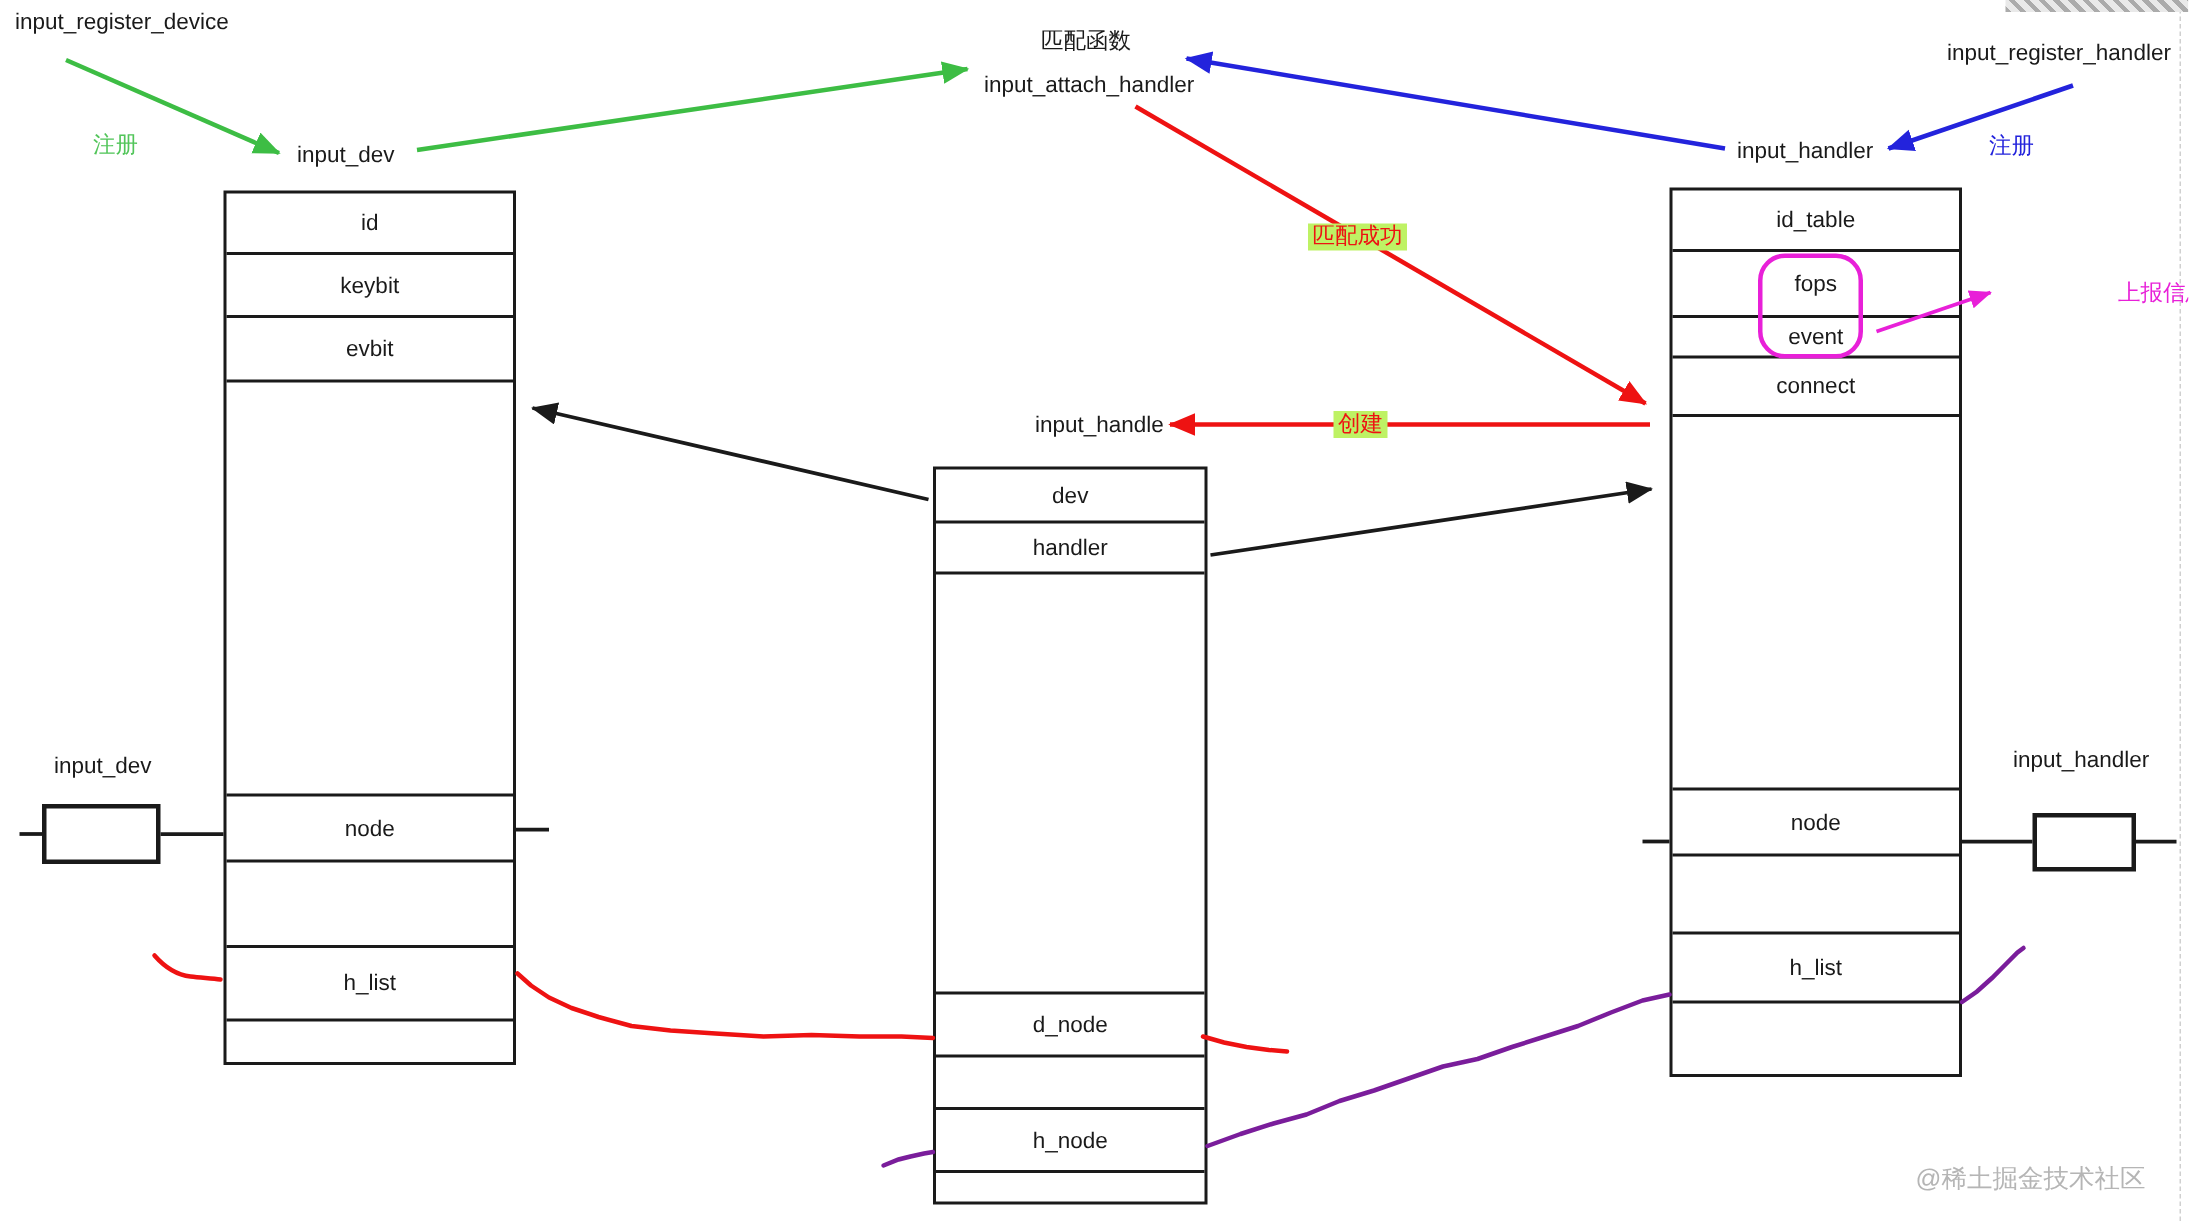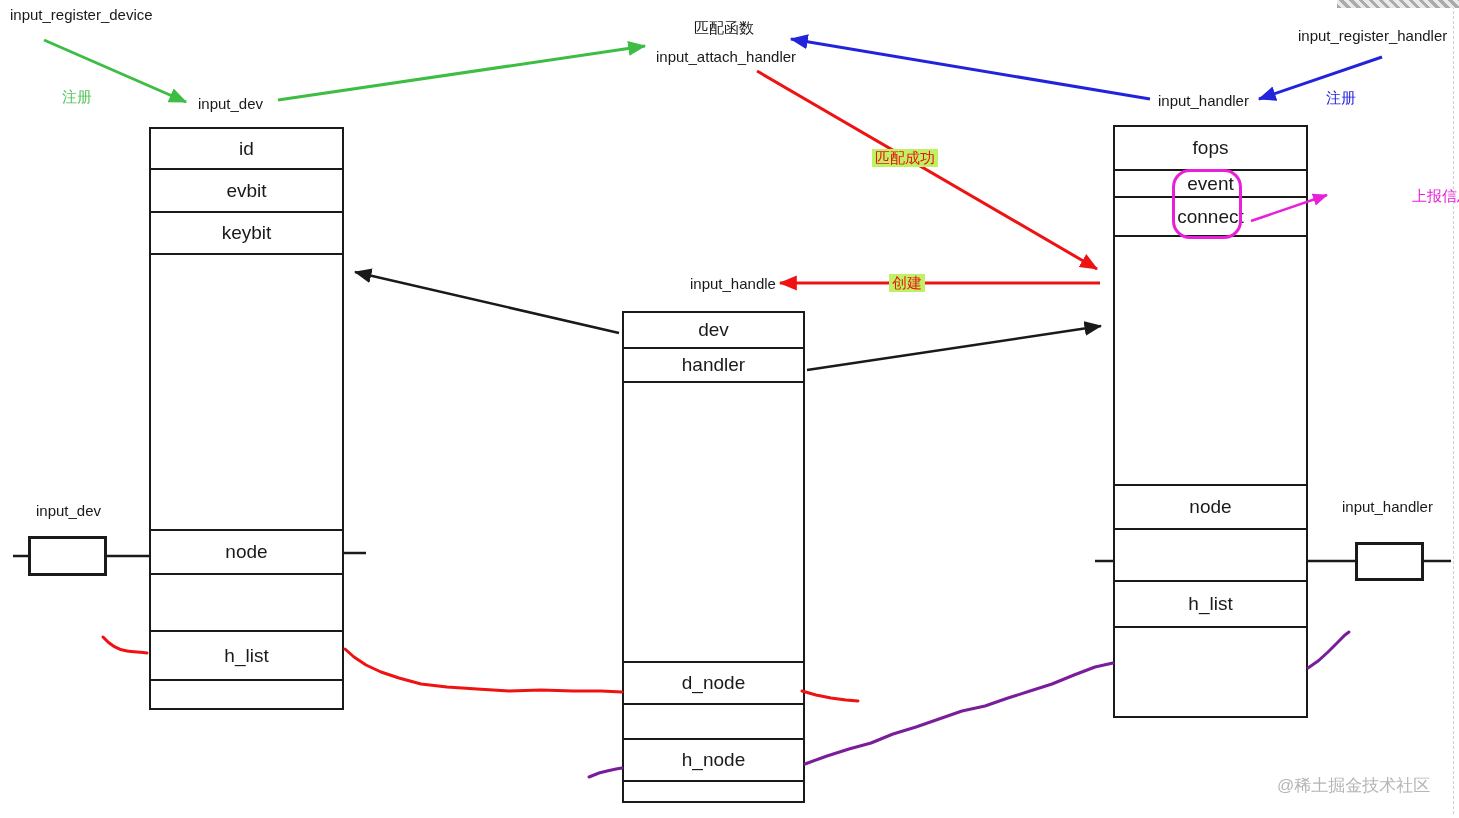--- a/index.html
+++ b/index.html
@@ -3,21 +3,21 @@
 <meta charset="utf-8">
 <style>
   html,body{margin:0;padding:0;background:#ffffff;}
   #stage{
     position:relative;width:1459px;height:818px;background:#ffffff;overflow:hidden;
     font-family:"Liberation Sans", sans-serif;color:#1a1a1a;
   }
   .lbl{position:absolute;font-size:15px;white-space:nowrap;line-height:18px;z-index:6;}
   .struct-box{position:absolute;box-sizing:border-box;border:2px solid #1a1a1a;background:#ffffff;z-index:2;}
   .srow{box-sizing:border-box;display:flex;align-items:center;justify-content:center;
-        font-size:19px;border-bottom:2px solid #1a1a1a;}
+        font-size:15px;border-bottom:2px solid #1a1a1a;}
   .srow.last{border-bottom:none;}
   .node-box{position:absolute;box-sizing:border-box;border:3px solid #1a1a1a;background:#ffffff;z-index:2;}
   #arrow-layer{position:absolute;left:0;top:0;z-index:5;pointer-events:none;}
   .ann-green{color:#52c55a;}
   .ann-blue{color:#2323dc;}
   .ann-red{color:#ee1212;background:#bef264;padding:0 3px;}
   .ann-magenta{color:#e820d8;}
   .highlight-ring{position:absolute;box-sizing:border-box;border:3px solid #e820d8;
                   border-radius:18px;z-index:7;background:transparent;}
   .watermark{position:absolute;font-size:17px;color:#b5b5b5;z-index:6;white-space:nowrap;}
@@ -93,40 +93,41 @@
   <div class="lbl ann-red" style="left:872px;top:149px;">匹配成功</div>
   <div class="lbl ann-red" style="left:889px;top:274px;">创建</div>
   <div class="lbl ann-magenta" style="left:1412px;top:187px;">上报信息</div>
 
   <div class="lbl" style="left:198px;top:95px;">input_dev</div>
   <div class="lbl" style="left:666px;top:275px;margin-left:24px;">input_handle</div>
   <div class="lbl" style="left:1158px;top:92px;">input_handler</div>
 
   <div class="struct-box" style="left:149px;top:127px;width:195px;height:583px;">
     <div class="srow" style="height:41px;">id</div>
+    <div class="srow" style="height:42px;">keybit</div>
     <div class="srow" style="height:43px;">evbit</div>
-    <div class="srow" style="height:42px;">keybit</div>
     <div class="srow" style="height:276px;"></div>
     <div class="srow" style="height:44px;">node</div>
     <div class="srow" style="height:57px;"></div>
     <div class="srow" style="height:49px;">h_list</div>
     <div class="srow last" style="height:27px;"></div>
   </div>
 
   <div class="struct-box" style="left:622px;top:311px;width:183px;height:492px;">
     <div class="srow" style="height:36px;">dev</div>
     <div class="srow" style="height:34px;">handler</div>
     <div class="srow" style="height:280px;"></div>
     <div class="srow" style="height:42px;">d_node</div>
     <div class="srow" style="height:35px;"></div>
     <div class="srow" style="height:42px;">h_node</div>
     <div class="srow last" style="height:19px;"></div>
   </div>
 
   <div class="struct-box" style="left:1113px;top:125px;width:195px;height:593px;">
+    <div class="srow" style="height:41px;">id_table</div>
     <div class="srow" style="height:44px;">fops</div>
     <div class="srow" style="height:27px;">event</div>
     <div class="srow" style="height:39px;">connect</div>
     <div class="srow" style="height:249px;"></div>
     <div class="srow" style="height:44px;">node</div>
     <div class="srow" style="height:52px;"></div>
     <div class="srow" style="height:46px;">h_list</div>
     <div class="srow last" style="height:33px;"></div>
   </div>
 

